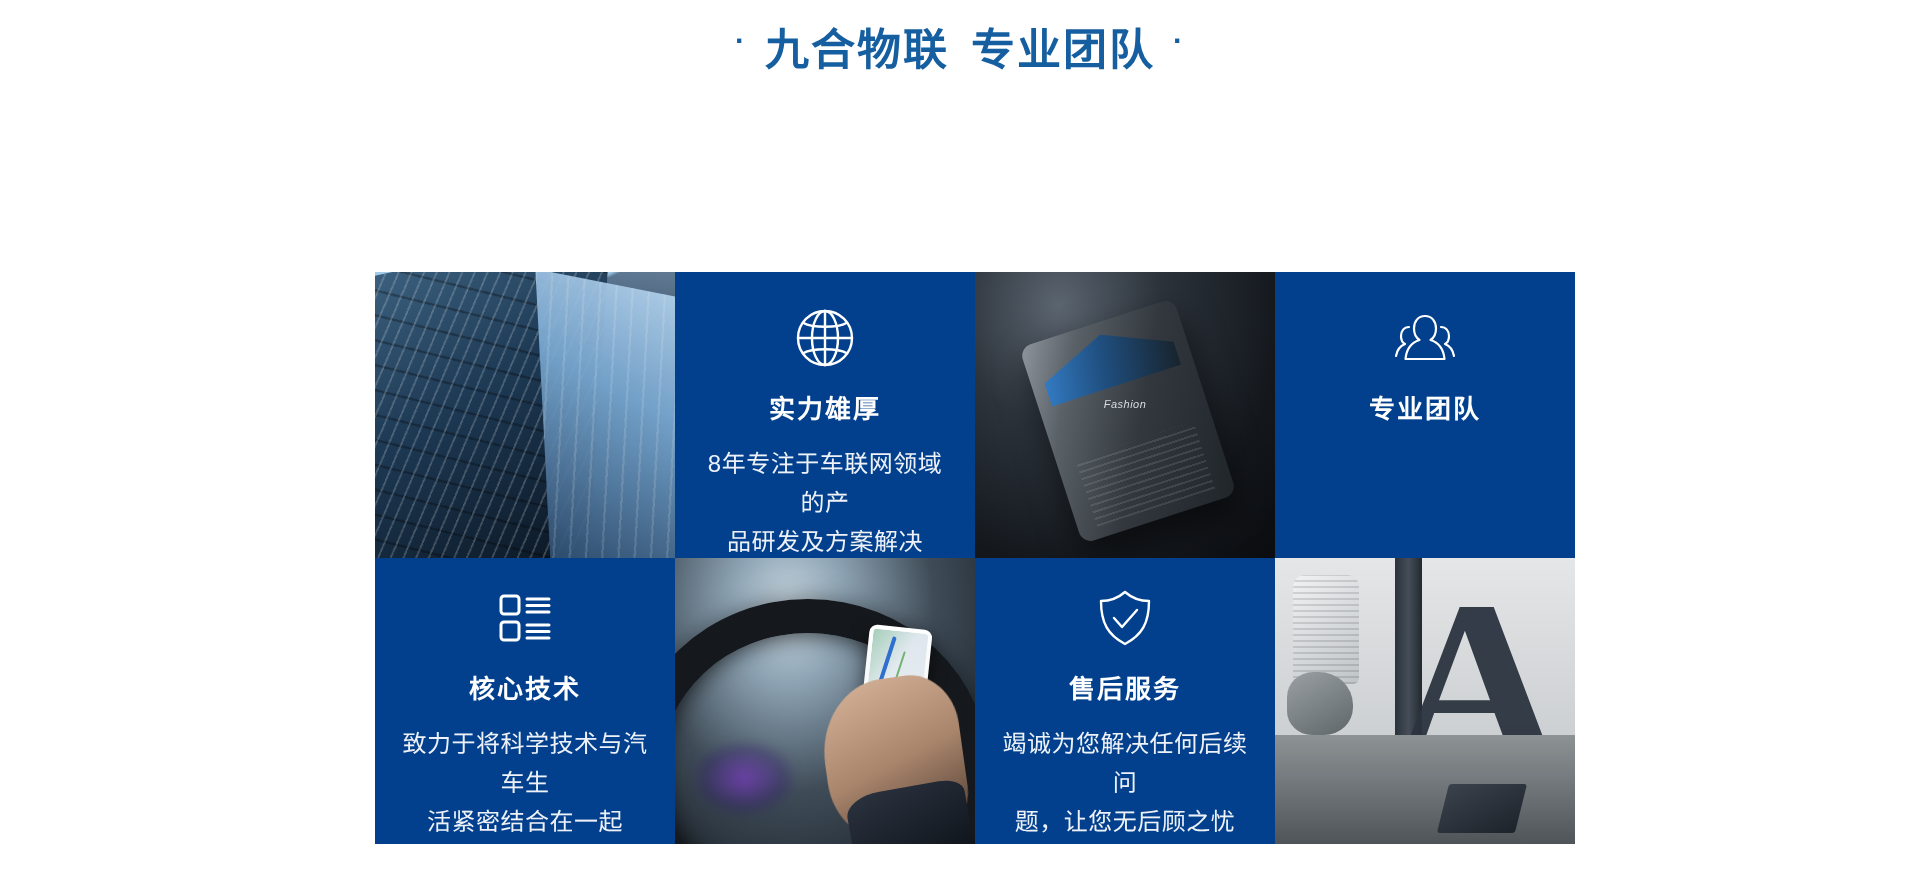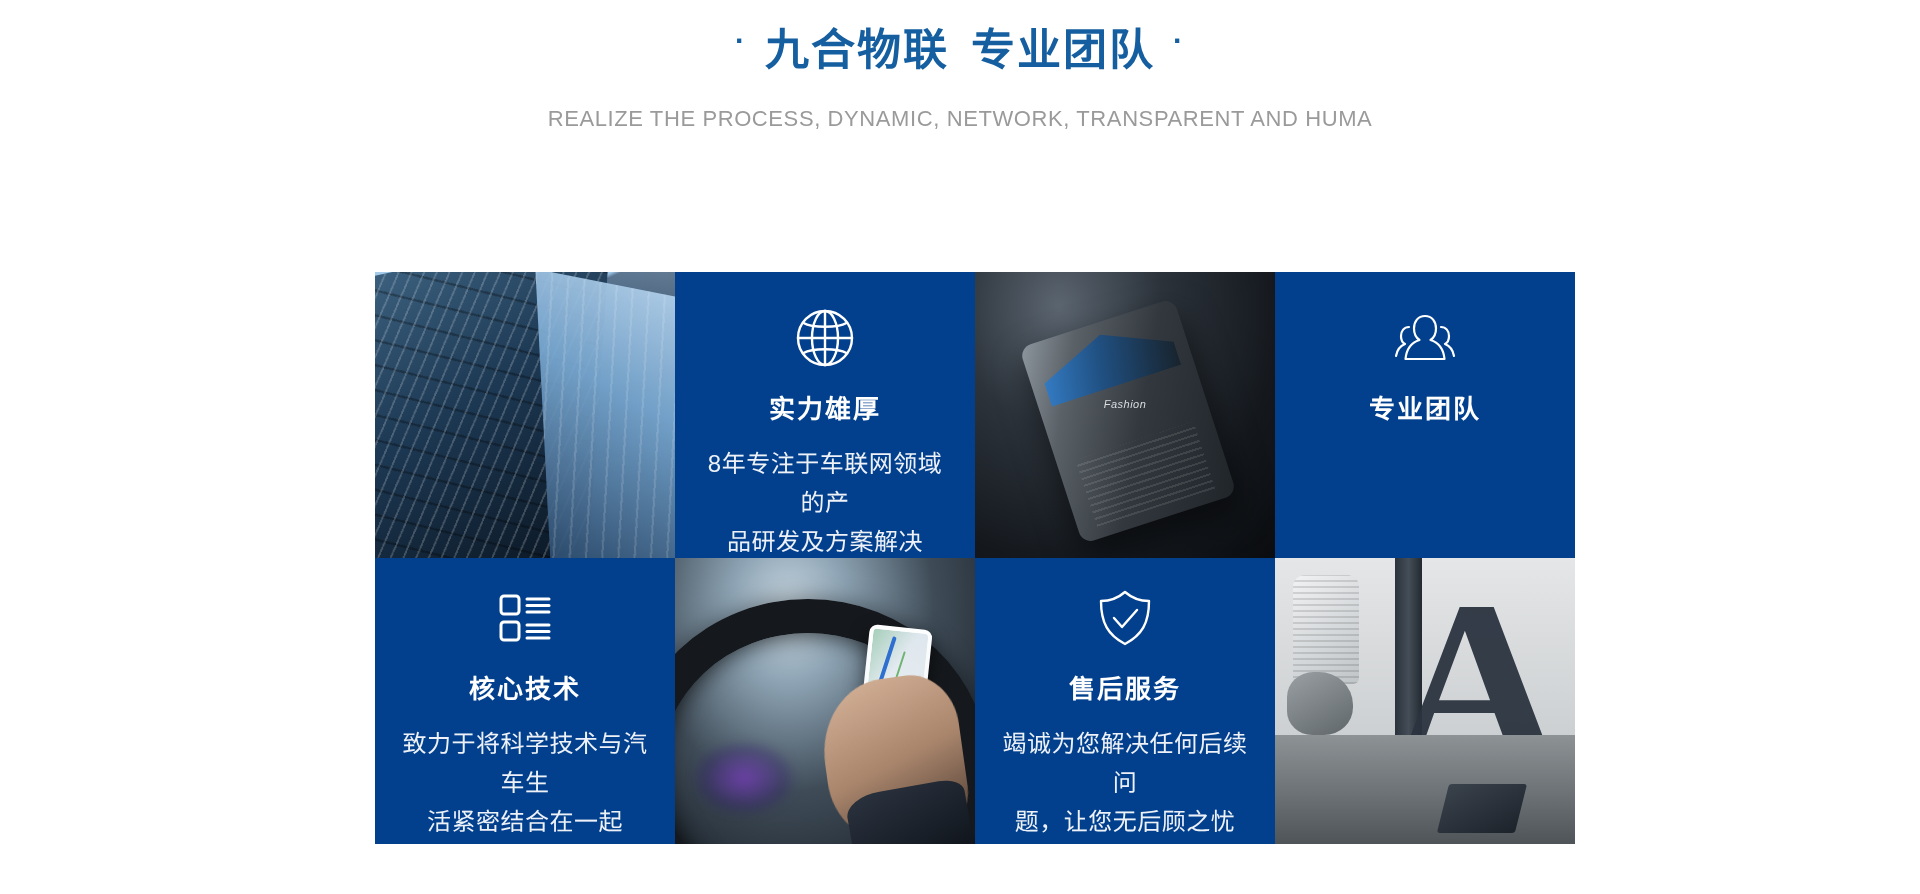--- a/index.html
+++ b/index.html
@@ -349,21 +349,20 @@
 <body>
 
 <div class="page">
 
   <div class="header">
     <div class="section-title">
       <span class="dot">·</span><span class="title-main">九合物联</span><span class="title-gap"></span><span class="title-main">专业团队</span><span class="dot">·</span>
     </div>
 
     <div class="subtitle">
-      <span class="line">REALIZE THE PROCESS, DYNAMIC, NETWORK, TRANSPARENT AND HUMA</span>
     </div>
   </div>
 
   <div class="grid-wrap">
     <div class="grid">
 
       <div class="cell cell-photo">
         <div class="photo-building"></div>
       </div>
 

